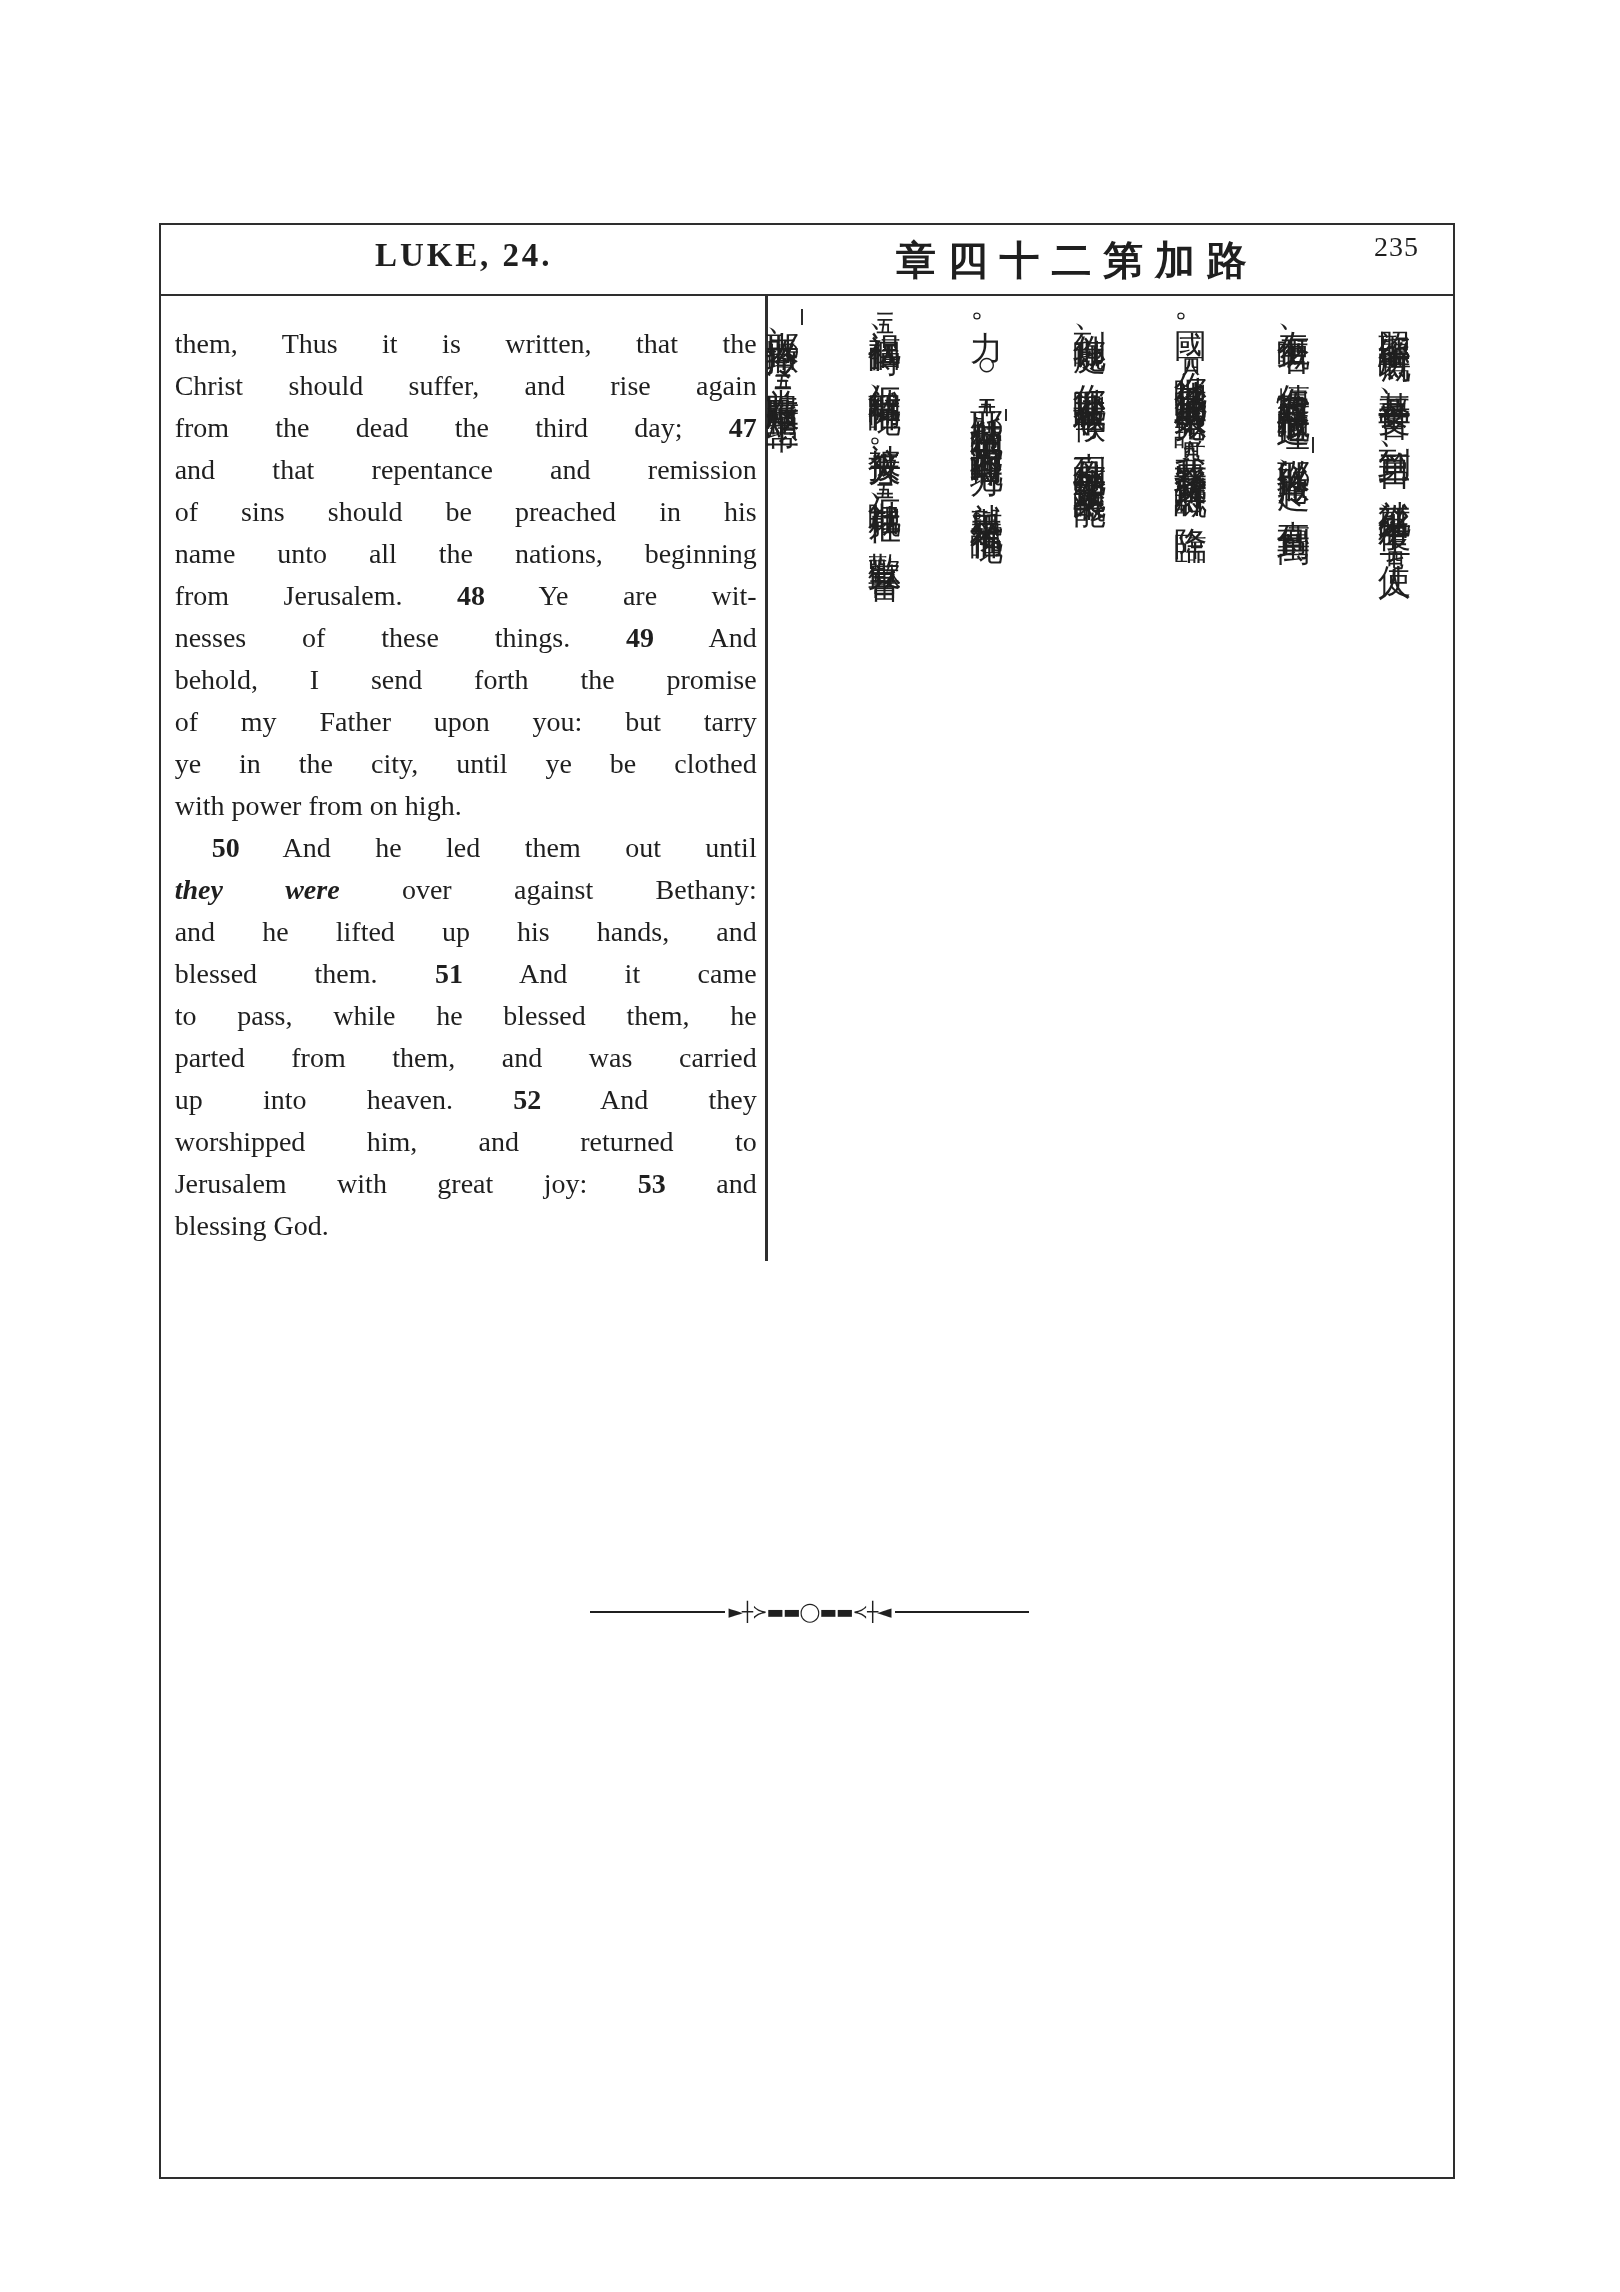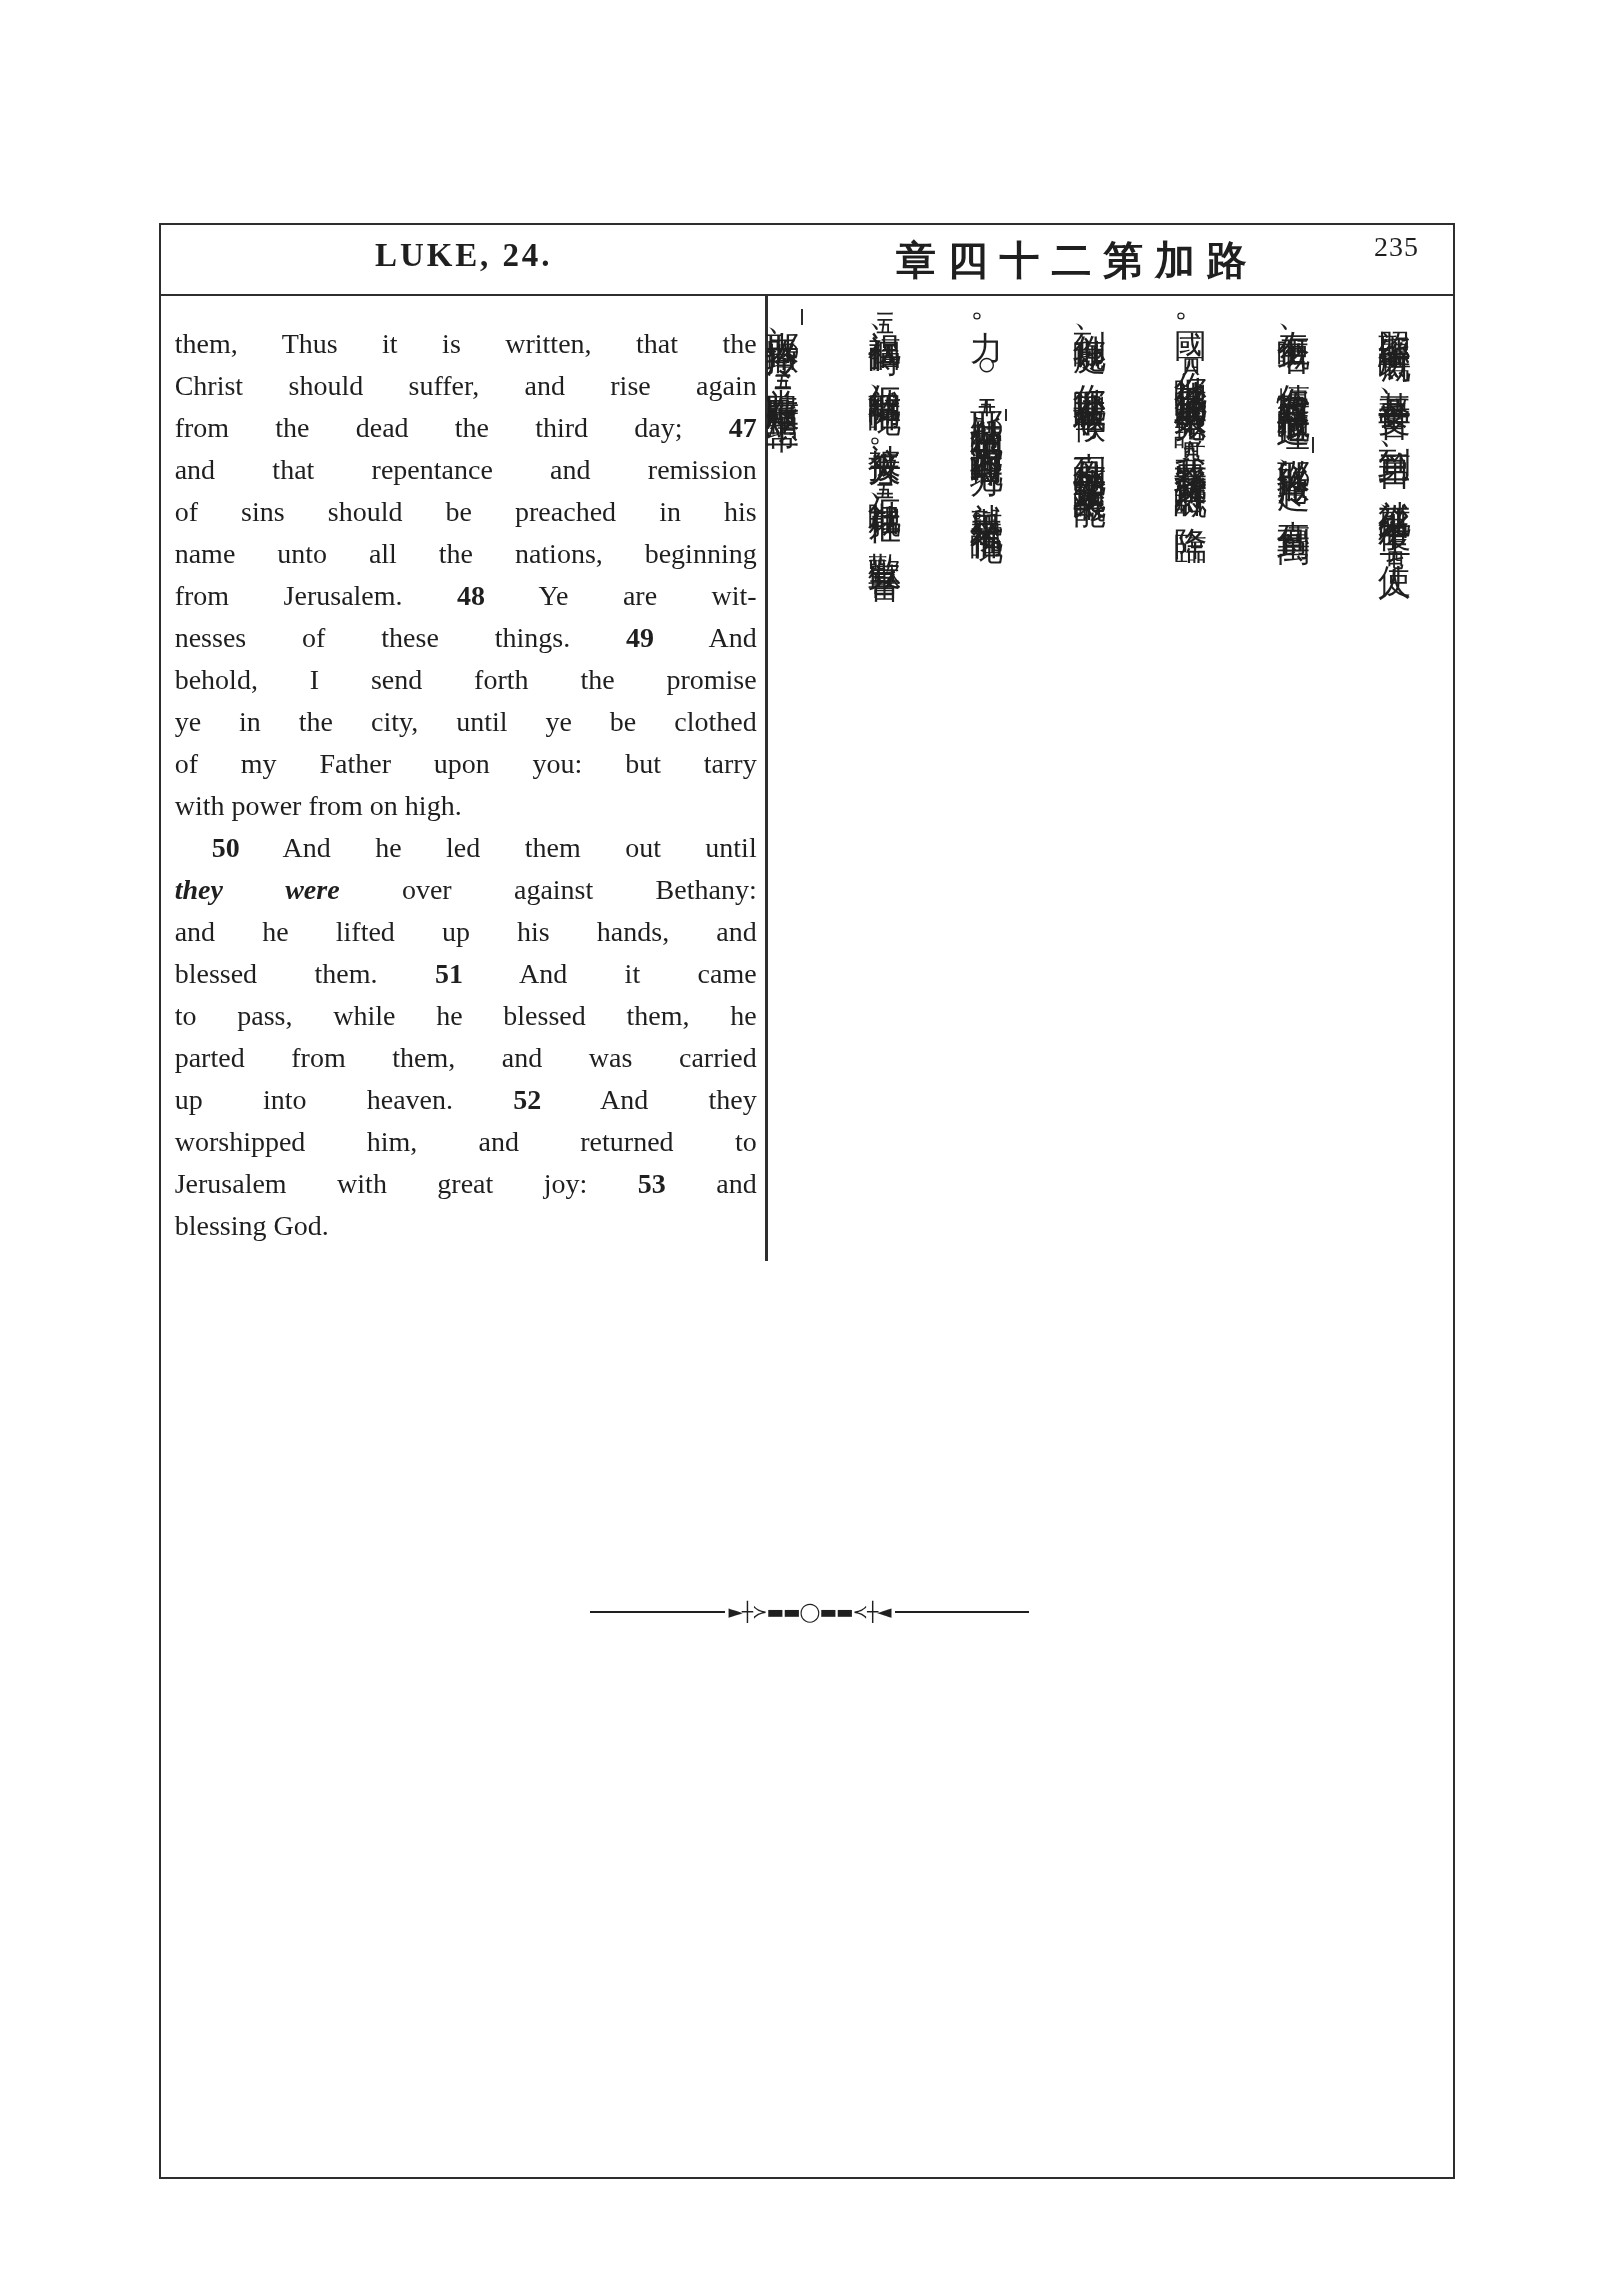--- a/index.html
+++ b/index.html
@@ -148,22 +148,22 @@
         <div class="paragraph">
           <div class="line"><span class="">them, Thus it is written, that the</span></div>
           <div class="line"><span class="">Christ should suffer, and rise again</span></div>
           <div class="line"><span class="">from the dead the third day; </span><span class="b">47</span></div>
           <div class="line"><span class="">and that repentance and remission</span></div>
           <div class="line"><span class="">of sins should be preached in his</span></div>
           <div class="line"><span class="">name unto all the nations, beginning</span></div>
           <div class="line"><span class="">from Jerusalem. </span><span class="b">48</span><span class=""> Ye are wit-</span></div>
           <div class="line"><span class="">nesses of these things. </span><span class="b">49</span><span class=""> And</span></div>
           <div class="line"><span class="">behold, I send forth the promise</span></div>
+          <div class="line"><span class="">of my Father upon you: but tarry</span></div>
           <div class="line"><span class="">ye in the city, until ye be clothed</span></div>
-          <div class="line"><span class="">of my Father upon you: but tarry</span></div>
           <div class="line nojust"><span class="">with power from on high.</span></div>
         </div>
         <div class="paragraph">
           <div class="line indent"><span class="b">50</span><span class=""> And he led them out until</span></div>
           <div class="line"><span class=" i">they were</span><span class=""> over against Bethany:</span></div>
           <div class="line"><span class="">and he lifted up his hands, and</span></div>
           <div class="line"><span class="">blessed them. </span><span class="b">51</span><span class=""> And it came</span></div>
           <div class="line"><span class="">to pass, while he blessed them, he</span></div>
           <div class="line"><span class="">parted from them, and was carried</span></div>
           <div class="line"><span class="">up into heaven. </span><span class="b">52</span><span class=""> And they</span></div>

